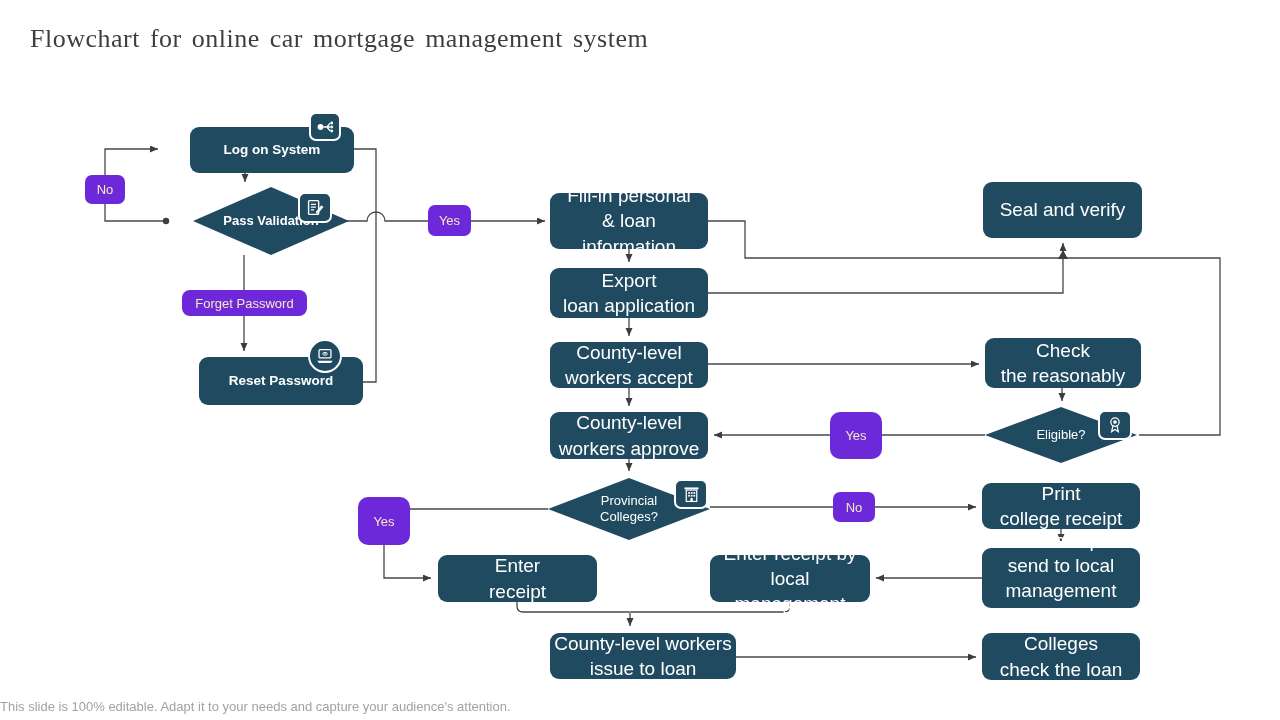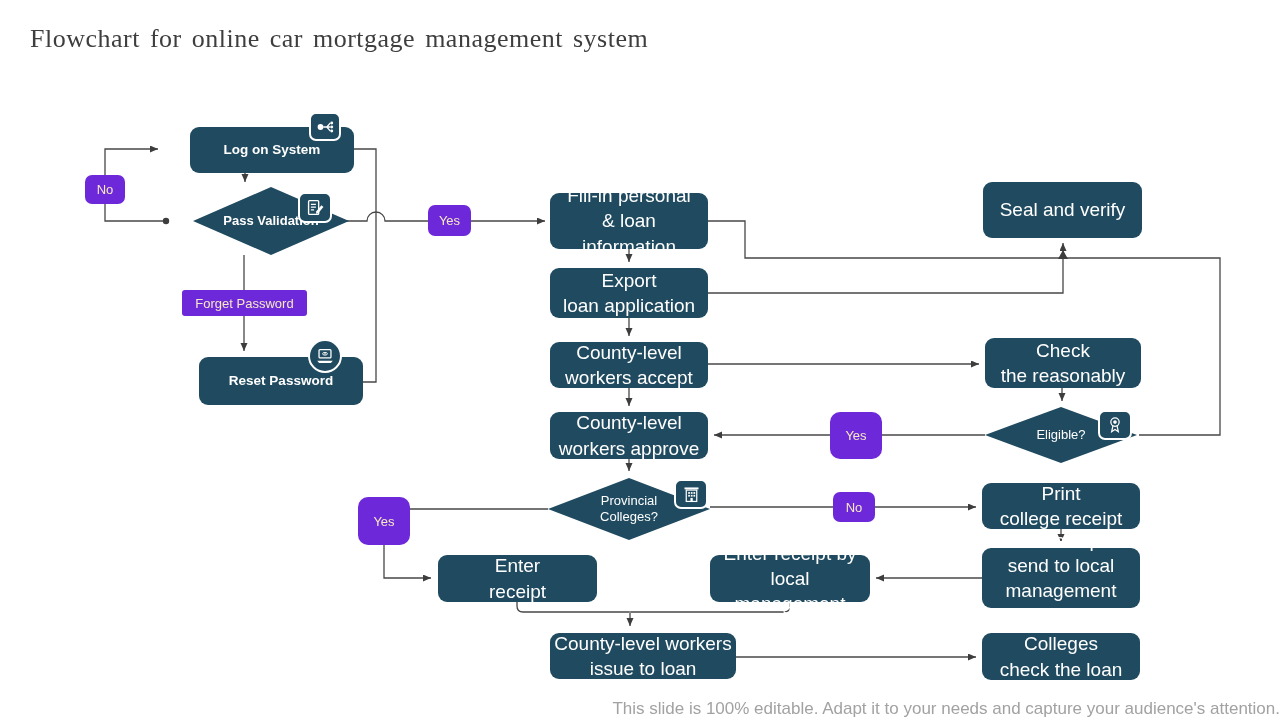--- a/index.html
+++ b/index.html
@@ -2,21 +2,21 @@
 <html><head>
 <meta charset="utf-8">
 <style>
   html,body{margin:0;padding:0;background:#fff;}
   .stage{position:relative;width:1280px;height:720px;background:#ffffff;overflow:hidden;
          font-family:"Liberation Sans",sans-serif;}
   .title{position:absolute;left:30px;top:24px;font-family:"Liberation Serif",serif;
          font-size:26px;color:#3e3e3e;letter-spacing:.5px;word-spacing:3px;}
   .subtitle{position:absolute;left:30px;top:78px;width:1198px;font-size:11px;line-height:1.5;
          color:#9a9a9a;}
-  .footer{position:absolute;left:0;top:699px;width:100%;text-align:right;font-size:17px;color:#a2a2a2;}
+  .footer{position:absolute;left:0;top:699px;width:100%;text-align:left;font-size:13px;color:#a2a2a2;}
   .lines{position:absolute;left:0;top:0;z-index:1;}
   .node{position:absolute;z-index:2;background:#1f4a5f;color:#fff;border-radius:9px;
         display:flex;align-items:center;justify-content:center;text-align:center;
         font-size:19px;line-height:1.32;white-space:pre-line;padding:2px 4px;box-sizing:border-box;}
   .bold{font-weight:bold;font-size:13.5px;margin-left:27px;}
   .diamond{position:absolute;z-index:2;background:#1f4a5f;color:#fff;
         clip-path:polygon(50% 0,100% 50%,50% 100%,0 50%);
         display:flex;align-items:center;justify-content:center;text-align:center;
         font-size:13px;line-height:1.25;white-space:pre-line;}
   .tag{position:absolute;z-index:3;background:#6d28d9;color:#f6e9c5;border-radius:7px;
@@ -61,21 +61,21 @@
       <path d="M790,602 L790,606 Q790,612 784,612 L631,612"></path>
       <path d="M630,611 L630,626" marker-end="url(#ah)"></path>
       <path d="M708,657 L976,657" marker-end="url(#ah)"></path>
     </g>
     <circle cx="166" cy="221" r="3.2" fill="#3d3d3d"></circle>
     <polygon points="1063,250 1058,259 1068,259" fill="#3d3d3d"></polygon>
   </svg>
 
   <div class="node bold" style="left:163px;top:127px;width:164px;height:46px">Log on System</div>
   <div class="diamond bold" style="left:166px;top:187px;width:156px;height:68px">Pass Validation</div>
-  <div class="tag" style="left:182px;top:290px;width:125px;height:26px;border-radius:3px">Forget Password</div>
+  <div class="tag" style="left:182px;top:290px;width:125px;height:26px;border-radius:8px">Forget Password</div>
   <div class="node bold" style="left:172px;top:357px;width:164px;height:48px">Reset Password</div>
 
   <div class="node" style="left:550px;top:193px;width:158px;height:56px">Fill-in personal
 &amp; loan information</div>
   <div class="node" style="left:550px;top:268px;width:158px;height:50px">Export
 loan application</div>
   <div class="node" style="left:550px;top:342px;width:158px;height:46px">County-level
 workers accept</div>
   <div class="node" style="left:550px;top:412px;width:158px;height:47px">County-level
 workers approve</div>

